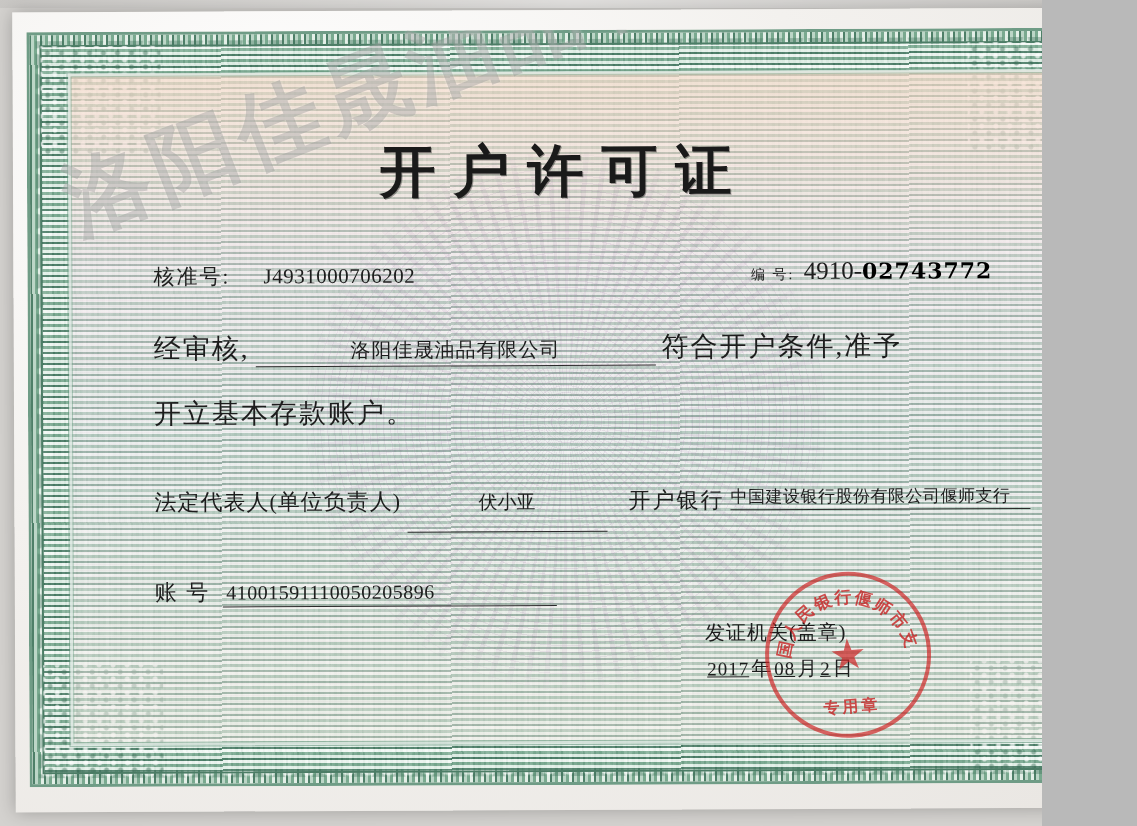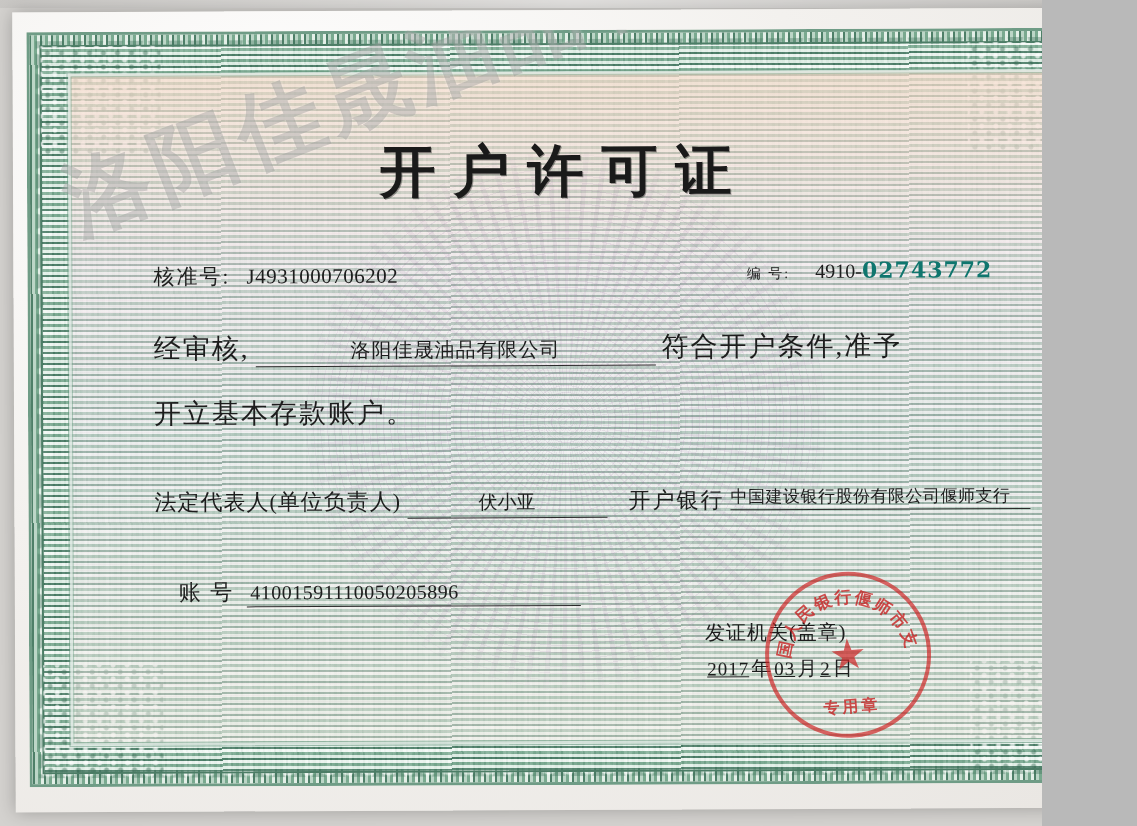--- a/index.html
+++ b/index.html
@@ -149,27 +149,27 @@
     white-space: nowrap;
   }
 
   .rowline {
     position: absolute;
     font-size: 21px;
   }
 
   #approval-no { left: 66px; top: 175px; letter-spacing: 1px; }
   #approval-no .lbl { letter-spacing: 2px; margin-top: 35px; }
-  #approval-no .val { font-family: "Liberation Serif", serif; margin-left: 10px; letter-spacing: 0.5px; }
+  #approval-no .val { font-family: "Liberation Serif", serif; margin-left: 27px; letter-spacing: 0.5px; }
 
   #serial-no { right: 50px; top: 172px; text-align: right; white-space: nowrap; }
   #serial-no .lbl { letter-spacing: 2px; font-size: 14px; }
-  #serial-no .prefix { font-size: 20px; margin-left: 20px; }
+  #serial-no .prefix { font-size: 25px; margin-left: 4px; }
   #serial-no .red {
-    color: #0f766e;
+    color: #000000;
     font-family: "DejaVu Serif", serif;
     font-weight: bold;
     font-size: 22px;
     letter-spacing: 1px;
   }
 
   .para1 {
     position: absolute;
     left: 66px; top: 243px; right: 34px;
     font-size: 27px;
@@ -196,41 +196,41 @@
 
   .legal-row { position: absolute; left: 66px; top: 400px; font-size: 22px; white-space: nowrap; }
   .legal-row .lbl { letter-spacing: 1px; }
   .legal-row .blank {
     display: inline-block;
     width: 200px;
     border-bottom: 1px solid #2a2a2a;
     text-align: center;
     font-size: 19px;
     margin-left: 6px;
-    padding-bottom: 2px;
+    padding-bottom: 16px;
   }
 
   .bank-row { position: absolute; left: 540px; top: 400px; font-size: 22px; white-space: nowrap; }
   .bank-row .lbl { letter-spacing: 2px; margin-top: 8px; }
   .bank-row .blankbox {
     display: inline-block;
     width: 300px;
     vertical-align: top;
     margin-left: 6px;
     font-size: 17px;
     line-height: 23px;
     letter-spacing: 0.5px;
     border-bottom: 1px solid #2a2a2a;
     padding-bottom: 1px;
     white-space: normal;
     text-align: left;
   }
 
   .acct-row { position: absolute; left: 66px; top: 490px; font-size: 22px; white-space: nowrap; }
-  .acct-row .lbl { letter-spacing: 2px; margin-left: 24px; }
+  .acct-row .lbl { letter-spacing: 2px; }
   .acct-row .blank {
     display: inline-block;
     width: 330px;
     border-bottom: 1px solid #2a2a2a;
     text-align: left;
     font-size: 20px;
     letter-spacing: 0.5px;
     margin-left: 12px;
     padding-left: 4px;
     padding-bottom: 2px;
@@ -359,21 +359,21 @@
         <span class="lbl">开户银行</span><span class="blankbox">中国建设银行股份有限公司偃师支行</span>
       </div>
 
       <div class="acct-row">
         <span class="lbl">账 号</span><span class="blank">41001591110050205896</span>
       </div>
 
       <div class="issuer-block">
         <div>发证机关(盖章)</div>
         <div class="date">
-          <span class="num">2017</span><span>年</span><span class="num">03</span><span>月</span><span class="num">2</span><span>日</span>
+          <span class="num">2017</span><span>年</span><span class="num">08</span><span>月</span><span class="num">2</span><span>日</span>
         </div>
       </div>
 
       <div class="seal">
         <svg class="arc" viewBox="0 0 158 158">
           <defs>
             <path id="sealArc" d="M 20,86 A 59,59 0 1 1 138,86" fill="none"></path>
           </defs>
           <text>
             <textPath href="#sealArc" startOffset="50%" text-anchor="middle" id="seal-arc-path">中国人民银行偃师市支行</textPath>

